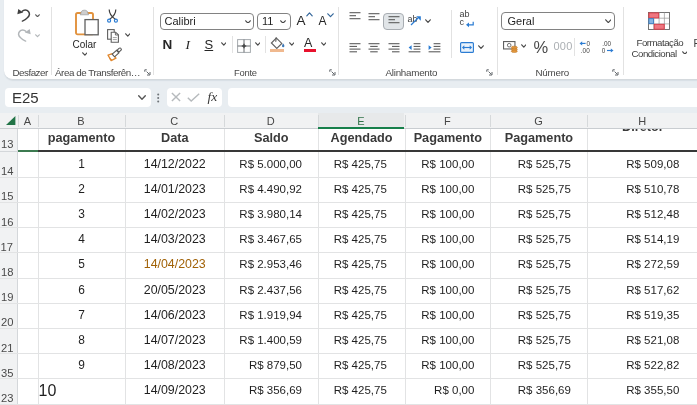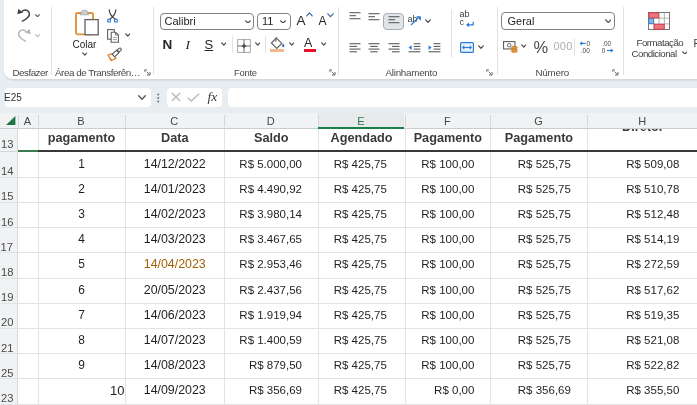--- a/index.html
+++ b/index.html
@@ -255,21 +255,21 @@
 <rect x="0.9" y="6.6" width="4.6" height="5" fill="#85b5e2" stroke="#3c7ec2" stroke-width="0.9"></rect>
 <rect x="6.2" y="12.3" width="10" height="4.9" fill="#ee7680" stroke="#d63843" stroke-width="0.9"></rect>
 </svg>
 <div class="abs" style="left:636.5px;top:37px;font-size:9.7px;letter-spacing:-0.5px;color:#3d3d3d">Formatação</div>
 <div class="abs" style="left:631.5px;top:47.5px;font-size:9.7px;letter-spacing:-0.5px;color:#3d3d3d">Condicional</div>
 <svg class="chevc" style="left:681.5px;top:50.5px" width="5.8" height="3.9" viewBox="0 0 5.8 3.9">
     <polyline points="0.7,0.8 2.9,3.2 5.1,0.8" fill="none" stroke="#4a4a4a" stroke-width="1.2" stroke-linecap="round" stroke-linejoin="round"></polyline>
   </svg>
 <div class="abs" style="left:693.5px;top:38px;font-size:10.3px;color:#3d3d3d">F</div>
 <div class="abs" style="left:4.5px;top:87.8px;width:146px;height:18.8px;background:#fff;border-radius:4px"></div>
-<div class="abs" style="left:4px;top:90.5px;font-size:10px;color:#333;line-height:13px">E25</div>
+<div class="abs" style="left:12px;top:90.5px;font-size:15px;color:#333;line-height:13px">E25</div>
 <svg class="chevc" style="left:137.8px;top:95.4px" width="8.0" height="5.0" viewBox="0 0 8.0 5.0">
     <polyline points="0.7,0.8 4.0,4.3 7.3,0.8" fill="none" stroke="#555" stroke-width="1.35" stroke-linecap="round" stroke-linejoin="round"></polyline>
   </svg>
 <svg class="abs" style="left:156px;top:93px" width="5" height="10" viewBox="0 0 5 10">
 <circle cx="2.2" cy="1.4" r="1.0" fill="#6d7378"></circle>
     <circle cx="2.2" cy="4.9" r="1.0" fill="#6d7378"></circle>
     <circle cx="2.2" cy="8.4" r="1.0" fill="#6d7378"></circle>
 </svg>
 <div class="abs" style="left:166.5px;top:87.8px;width:55px;height:18.8px;background:#fff;border-radius:4px"></div>
 <svg class="abs" style="left:170.5px;top:92.3px" width="10" height="10" viewBox="0 0 10 10">
@@ -326,21 +326,21 @@
 <div class="abs" style="left:0;top:150.5px;width:17.5px;height:1px;background:#d4d7da"></div>
 <div class="abs" style="left:0;top:137.4px;width:13.5px;height:14px;line-height:14px;font-size:11.2px;color:#4a4a4a;text-align:right">13</div>
 <div class="abs" style="left:0;top:164.2px;width:13.5px;height:14px;line-height:14px;font-size:11.2px;color:#4a4a4a;text-align:right">14</div>
 <div class="abs" style="left:0;top:189.4px;width:13.5px;height:14px;line-height:14px;font-size:11.2px;color:#4a4a4a;text-align:right">15</div>
 <div class="abs" style="left:0;top:214.6px;width:13.5px;height:14px;line-height:14px;font-size:11.2px;color:#4a4a4a;text-align:right">16</div>
 <div class="abs" style="left:0;top:239.8px;width:13.5px;height:14px;line-height:14px;font-size:11.2px;color:#4a4a4a;text-align:center">17</div>
 <div class="abs" style="left:0;top:265.0px;width:13.5px;height:14px;line-height:14px;font-size:11.2px;color:#4a4a4a;text-align:right">18</div>
 <div class="abs" style="left:0;top:290.2px;width:13.5px;height:14px;line-height:14px;font-size:11.2px;color:#4a4a4a;text-align:right">19</div>
 <div class="abs" style="left:0;top:315.4px;width:13.5px;height:14px;line-height:14px;font-size:11.2px;color:#4a4a4a;text-align:right">20</div>
 <div class="abs" style="left:0;top:340.6px;width:13.5px;height:14px;line-height:14px;font-size:11.2px;color:#4a4a4a;text-align:right">21</div>
-<div class="abs" style="left:0;top:365.8px;width:13.5px;height:14px;line-height:14px;font-size:11.2px;color:#4a4a4a;text-align:right">25</div>
+<div class="abs" style="left:0;top:365.8px;width:13.5px;height:14px;line-height:14px;font-size:11.2px;color:#4a4a4a;text-align:right">35</div>
 <div class="abs" style="left:0;top:391.0px;width:13.5px;height:14px;line-height:14px;font-size:11.2px;color:#4a4a4a;text-align:right">23</div>
 <div class="cell" style="left:38.5px;top:128.6px;width:86.0px;height:21.400000000000006px;line-height:19.0px;font-size:12.7px;font-weight:bold;color:#3a3a3a;text-align:center">pagamento</div>
 <div class="cell" style="left:125.5px;top:128.6px;width:98.5px;height:21.400000000000006px;line-height:19.0px;font-size:12.7px;font-weight:bold;color:#3a3a3a;text-align:center">Data</div>
 <div class="cell" style="left:225.0px;top:128.6px;width:92.60000000000002px;height:21.400000000000006px;line-height:19.0px;font-size:12.7px;font-weight:bold;color:#3a3a3a;text-align:center">Saldo</div>
 <div class="cell" style="left:318.6px;top:128.6px;width:85.89999999999998px;height:21.400000000000006px;line-height:19.0px;font-size:12.7px;font-weight:bold;color:#3a3a3a;text-align:center">Agendado</div>
 <div class="cell" style="left:405.5px;top:128.6px;width:84.69999999999999px;height:21.400000000000006px;line-height:19.0px;font-size:12.7px;font-weight:bold;color:#3a3a3a;text-align:center">Pagamento</div>
 <div class="cell" style="left:491.2px;top:128.6px;width:95.50000000000006px;height:21.400000000000006px;line-height:19.0px;font-size:12.7px;font-weight:bold;color:#3a3a3a;text-align:center">Pagamento</div>
 <div class="cell" style="left:587.7px;top:128.6px;width:110.29999999999995px;height:21.400000000000006px">
     <div style="position:absolute;left:0;top:-8.5px;width:100%;text-align:center;font-size:12.7px;font-weight:bold;color:#3a3a3a">Diretor</div>
   </div>
@@ -400,18 +400,18 @@
 <div class="cell" style="left:405.5px;top:328.0px;width:84.69999999999999px;height:25.2px;line-height:25.2px;font-size:11.5px;color:#1f1f1f;text-align:right;padding-right:15.8px">R$ 100,00</div>
 <div class="cell" style="left:491.2px;top:328.0px;width:95.50000000000006px;height:25.2px;line-height:25.2px;font-size:11.5px;color:#1f1f1f;text-align:right;padding-right:15.8px">R$ 525,75</div>
 <div class="cell" style="left:587.7px;top:328.0px;width:110.29999999999995px;height:25.2px;line-height:25.2px;font-size:11.5px;color:#1f1f1f;text-align:right;padding-right:18.7px">R$ 521,08</div>
 <div class="cell" style="left:38.5px;top:353.2px;width:86.0px;height:25.2px;line-height:25.2px;font-size:11.9px;color:#1f1f1f;text-align:center;padding-right:0px">9</div>
 <div class="cell" style="left:125.5px;top:353.2px;width:98.5px;height:25.2px;line-height:25.2px;font-size:12.4px;color:#1f1f1f;text-align:center;padding-right:0px">14/08/2023</div>
 <div class="cell" style="left:225.0px;top:353.2px;width:92.60000000000002px;height:25.2px;line-height:25.2px;font-size:11.5px;color:#1f1f1f;text-align:right;padding-right:15.6px">R$ 879,50</div>
 <div class="cell" style="left:318.6px;top:353.2px;width:85.89999999999998px;height:25.2px;line-height:25.2px;font-size:11.5px;color:#1f1f1f;text-align:right;padding-right:17.7px">R$ 425,75</div>
 <div class="cell" style="left:405.5px;top:353.2px;width:84.69999999999999px;height:25.2px;line-height:25.2px;font-size:11.5px;color:#1f1f1f;text-align:right;padding-right:15.8px">R$ 100,00</div>
 <div class="cell" style="left:491.2px;top:353.2px;width:95.50000000000006px;height:25.2px;line-height:25.2px;font-size:11.5px;color:#1f1f1f;text-align:right;padding-right:15.8px">R$ 525,75</div>
 <div class="cell" style="left:587.7px;top:353.2px;width:110.29999999999995px;height:25.2px;line-height:25.2px;font-size:11.5px;color:#1f1f1f;text-align:right;padding-right:18.7px">R$ 522,82</div>
-<div class="cell" style="left:38.5px;top:378.4px;width:86.0px;height:25.2px;line-height:25.2px;font-size:13px;color:#1f1f1f;text-align:right;padding-right:0px">10</div>
+<div class="cell" style="left:38.5px;top:378.4px;width:86.0px;height:25.2px;line-height:25.2px;font-size:16px;color:#1f1f1f;text-align:left;padding-right:0px">10</div>
 <div class="cell" style="left:125.5px;top:378.4px;width:98.5px;height:25.2px;line-height:25.2px;font-size:12.4px;color:#1f1f1f;text-align:center;padding-right:0px">14/09/2023</div>
 <div class="cell" style="left:225.0px;top:378.4px;width:92.60000000000002px;height:25.2px;line-height:25.2px;font-size:11.5px;color:#1f1f1f;text-align:right;padding-right:15.6px">R$ 356,69</div>
 <div class="cell" style="left:318.6px;top:378.4px;width:85.89999999999998px;height:25.2px;line-height:25.2px;font-size:11.5px;color:#1f1f1f;text-align:right;padding-right:17.7px">R$ 425,75</div>
 <div class="cell" style="left:405.5px;top:378.4px;width:84.69999999999999px;height:25.2px;line-height:25.2px;font-size:11.5px;color:#1f1f1f;text-align:right;padding-right:15.8px">R$ 0,00</div>
 <div class="cell" style="left:491.2px;top:378.4px;width:95.50000000000006px;height:25.2px;line-height:25.2px;font-size:11.5px;color:#1f1f1f;text-align:right;padding-right:15.8px">R$ 356,69</div>
 <div class="cell" style="left:587.7px;top:378.4px;width:110.29999999999995px;height:25.2px;line-height:25.2px;font-size:11.5px;color:#1f1f1f;text-align:right;padding-right:18.7px">R$ 355,50</div>
 </body></html>

